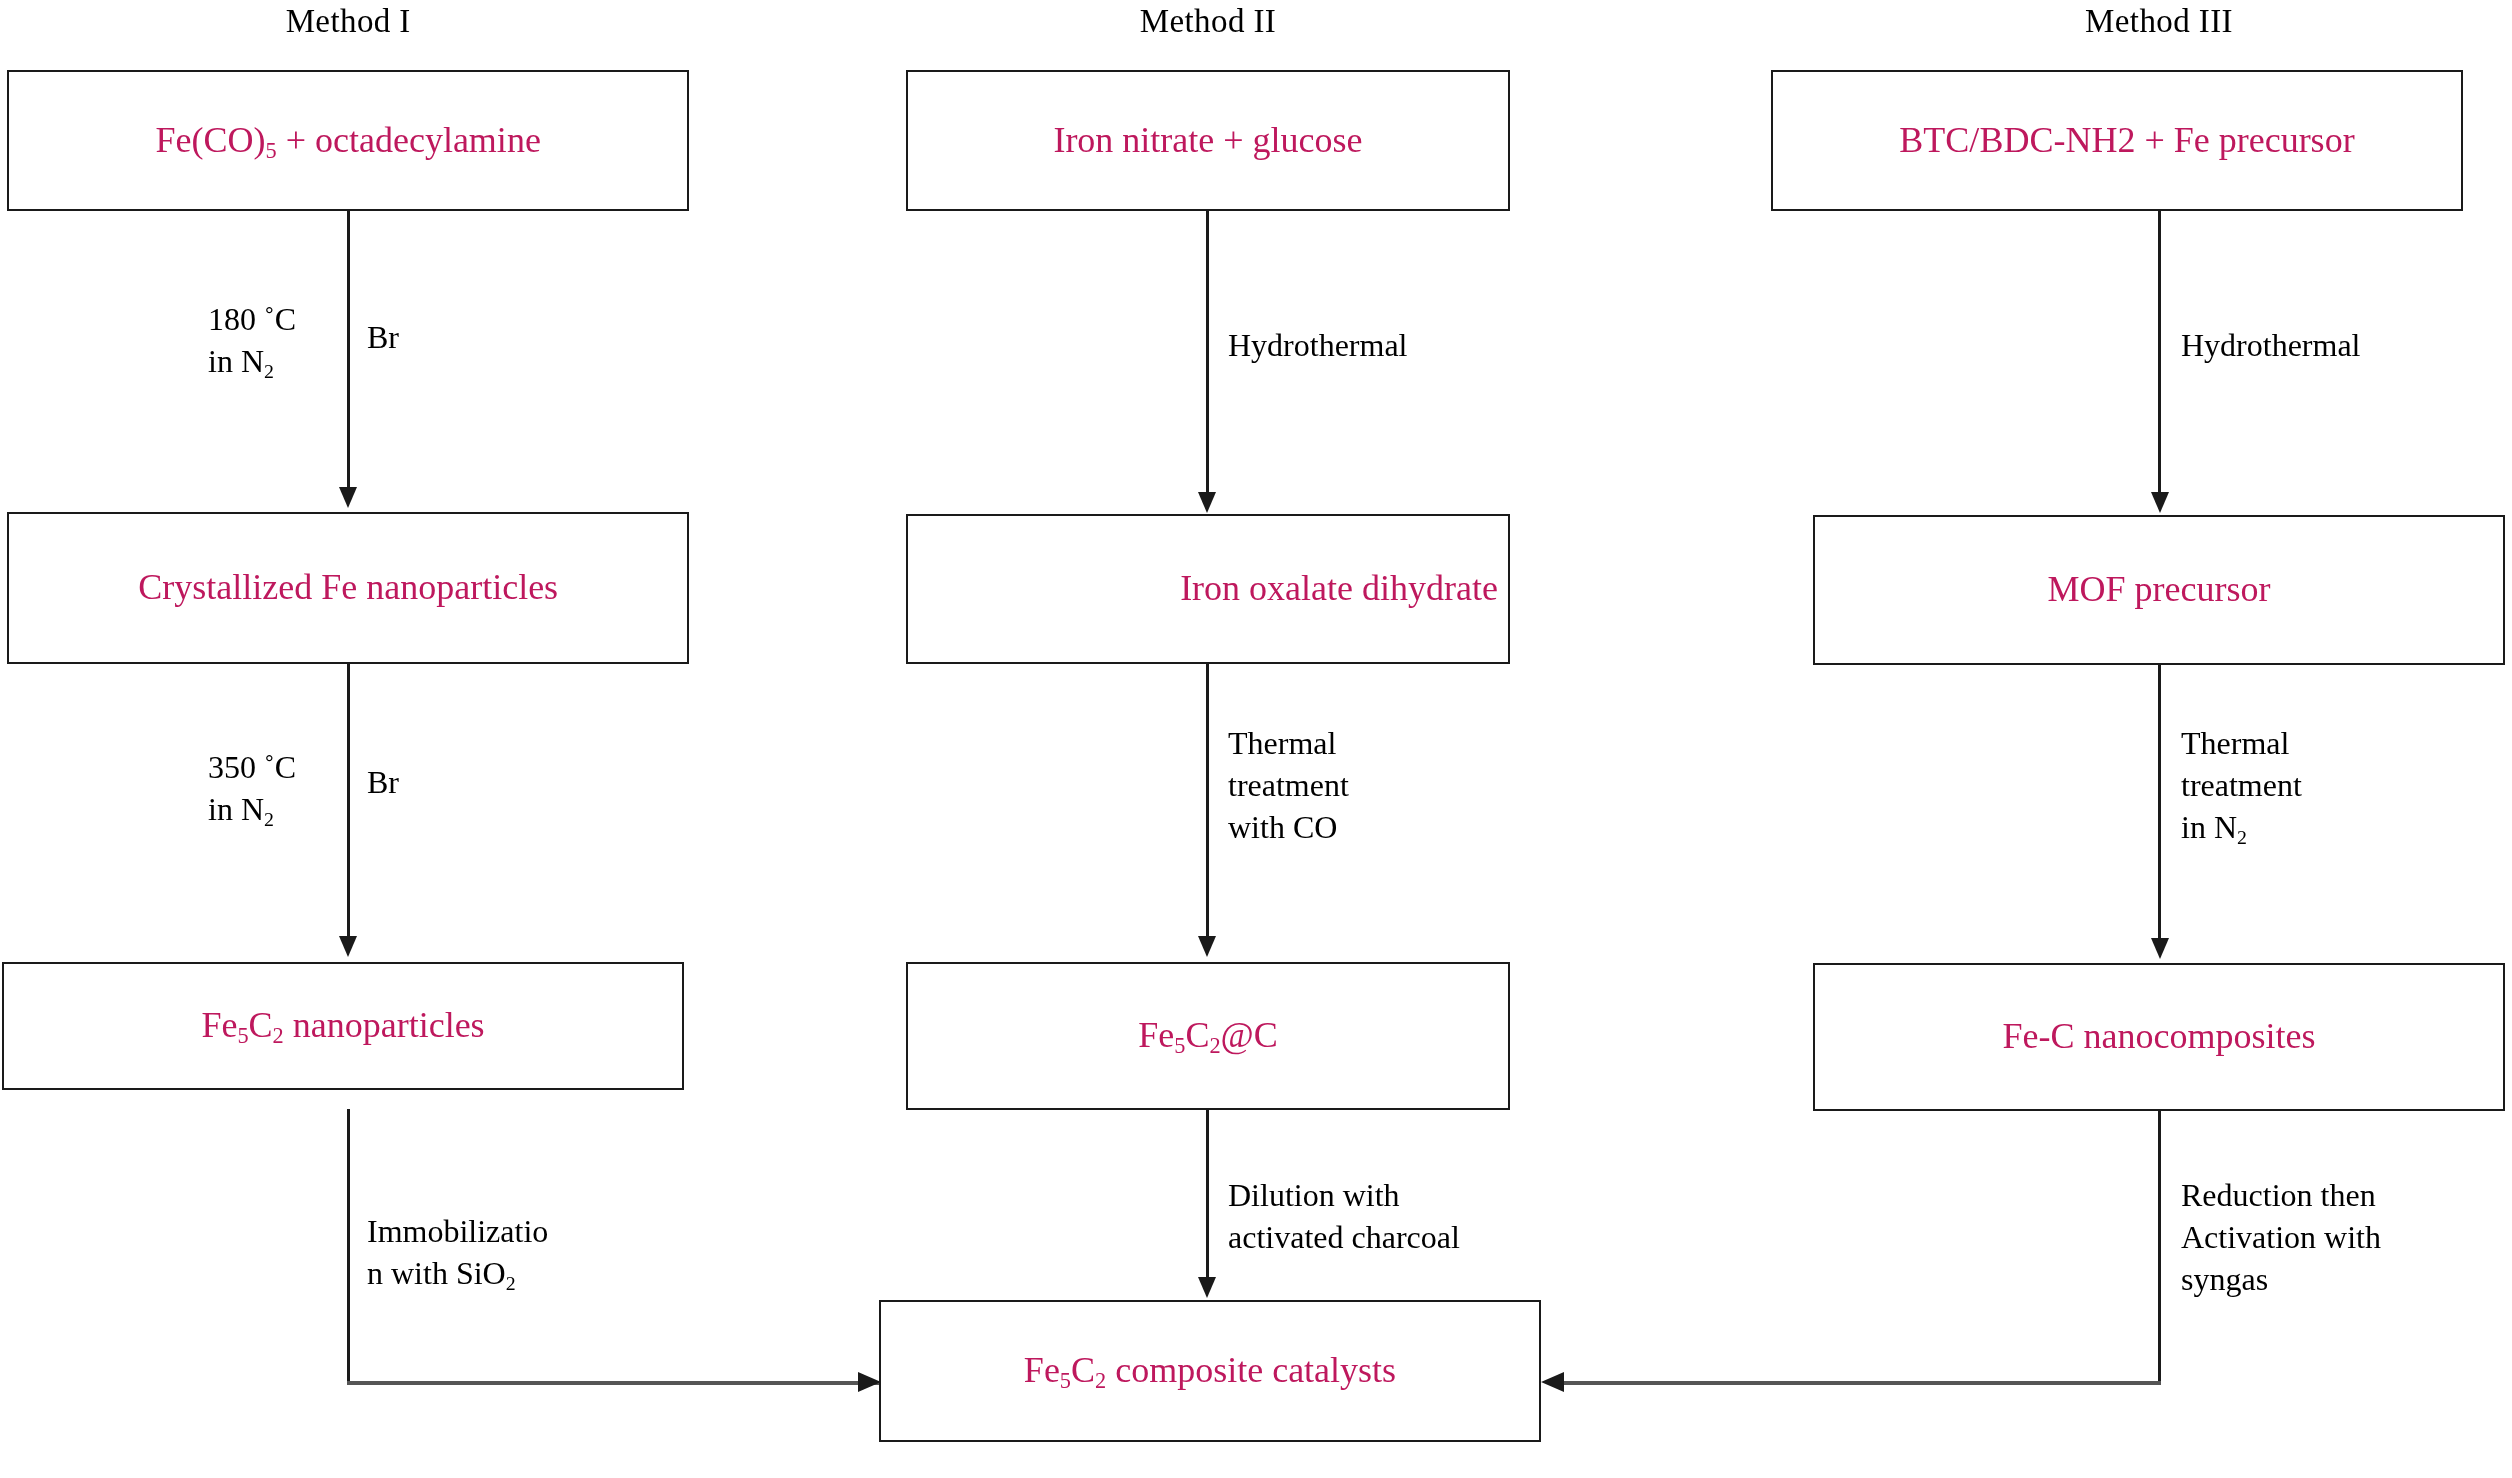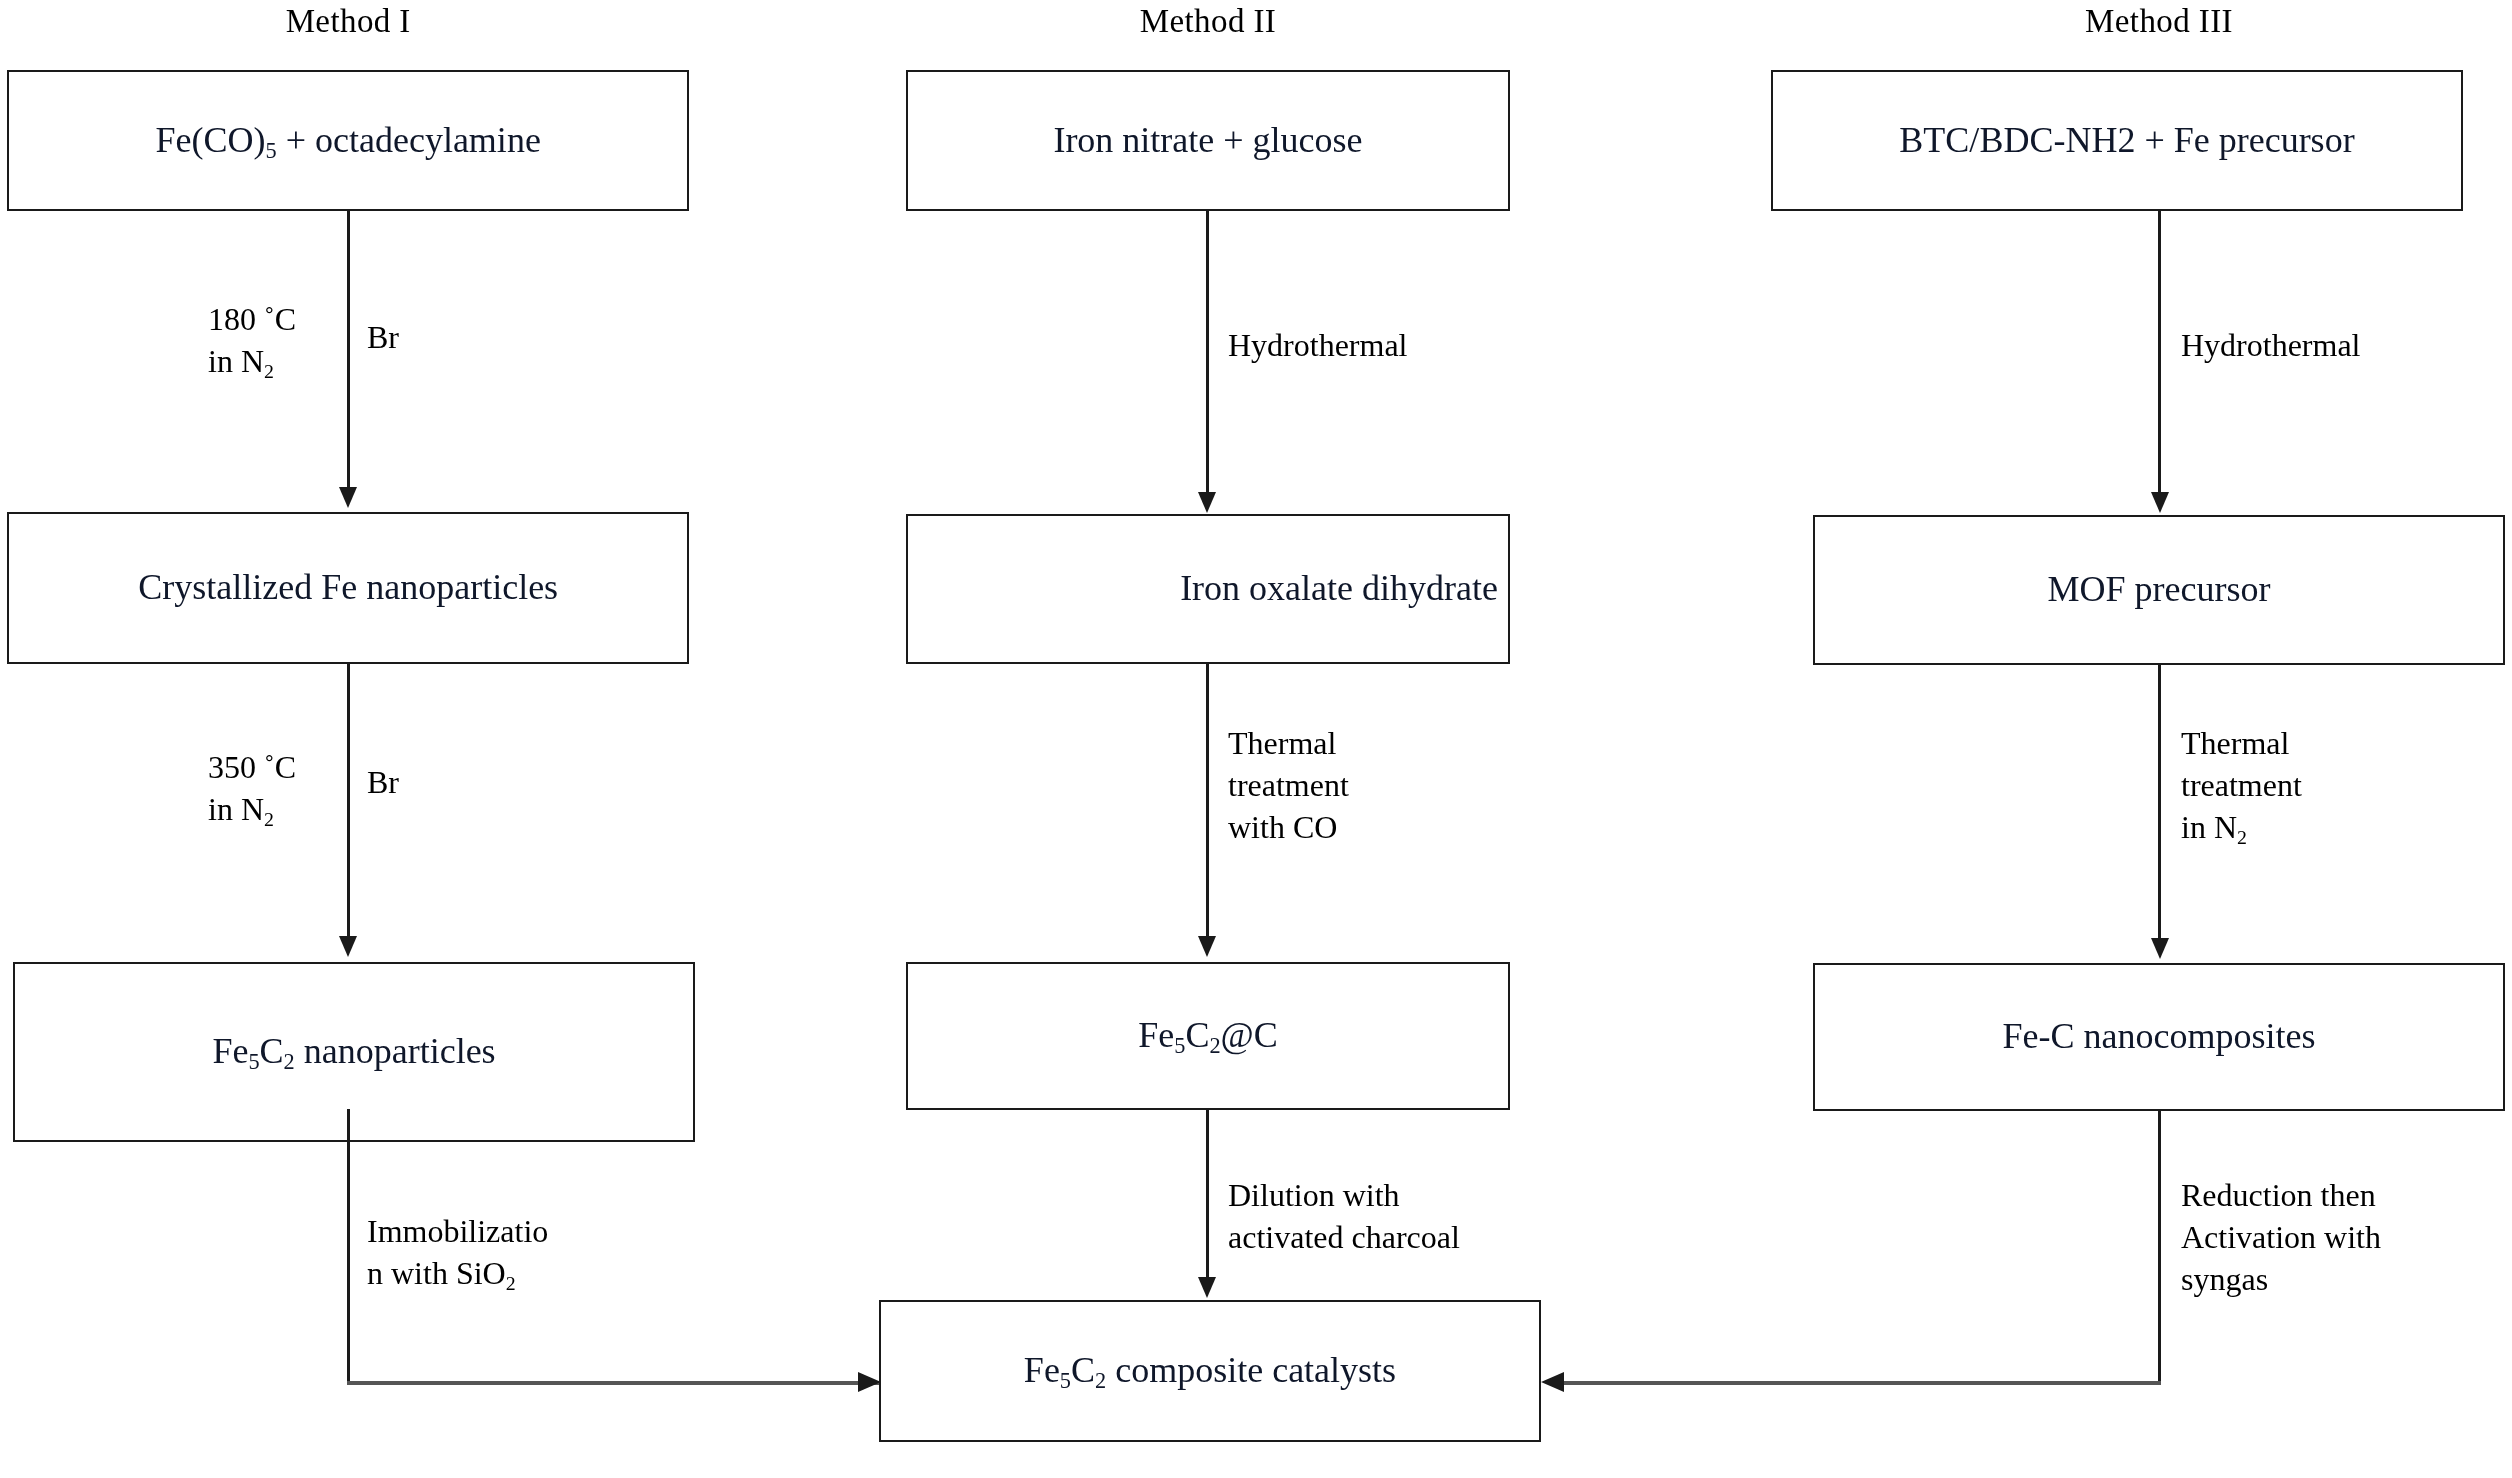--- a/index.html
+++ b/index.html
@@ -32,21 +32,21 @@
     position: absolute;
     box-sizing: border-box;
     border: 2.9px solid #1a1a1a;
     background: #ffffff;
     display: flex;
     align-items: center;
     justify-content: center;
     text-align: center;
     font-size: 36px;
     line-height: 1.1;
-    color: #0f172a;
+    color: #be185d;
     padding: 0 10px;
   }
   .node .txt { white-space: nowrap; }
   .node sub {
     font-size: 0.62em;
     vertical-align: -0.28em;
     line-height: 0;
   }
   .edge-label {
     position: absolute;
@@ -114,21 +114,21 @@
 
   <div class="node" style="left:7.2px; top:512px; width:682px; height:152px;">
     <span class="txt"><span>Crystallized Fe nanoparticles</span></span>
   </div>
 
   <div class="vline" style="left:347px; top:664px; height:273px;"></div>
   <div class="arrowhead-down" style="left:339px; top:936px;"></div>
   <div class="edge-label left" style="left:208px; top:746px; width:129px; text-align:left;"><span>350 ˚C</span><br><span>in N</span><sub>2</sub></div>
   <div class="edge-label right" style="left:367px; top:761px; width:144px;">Br</div>
 
-  <div class="node" style="left:13px; top:962px; width:682px; height:180px;">
+  <div class="node" style="left:2px; top:962px; width:682px; height:128px;">
     <span class="txt"><span>Fe</span><sub>5</sub><span>C</span><sub>2</sub><span> nanoparticles</span></span>
   </div>
 
   <div class="vline" style="left:347px; top:1109px; height:274px;"></div>
   <div class="hline" style="left:347px; top:1381px; width:532px;"></div>
   <div class="arrowhead-right" style="left:858px; top:1372px;"></div>
   <div class="edge-label right" style="left:367px; top:1181px; width:273px;margin-top:29px;"><span>Immobilizatio</span><br><span>n with SiO</span><sub>2</sub></div>
 
   <div class="node" style="left:906px; top:70px; width:604px; height:141px;">
     <span class="txt"><span>Iron nitrate + glucose</span></span>

